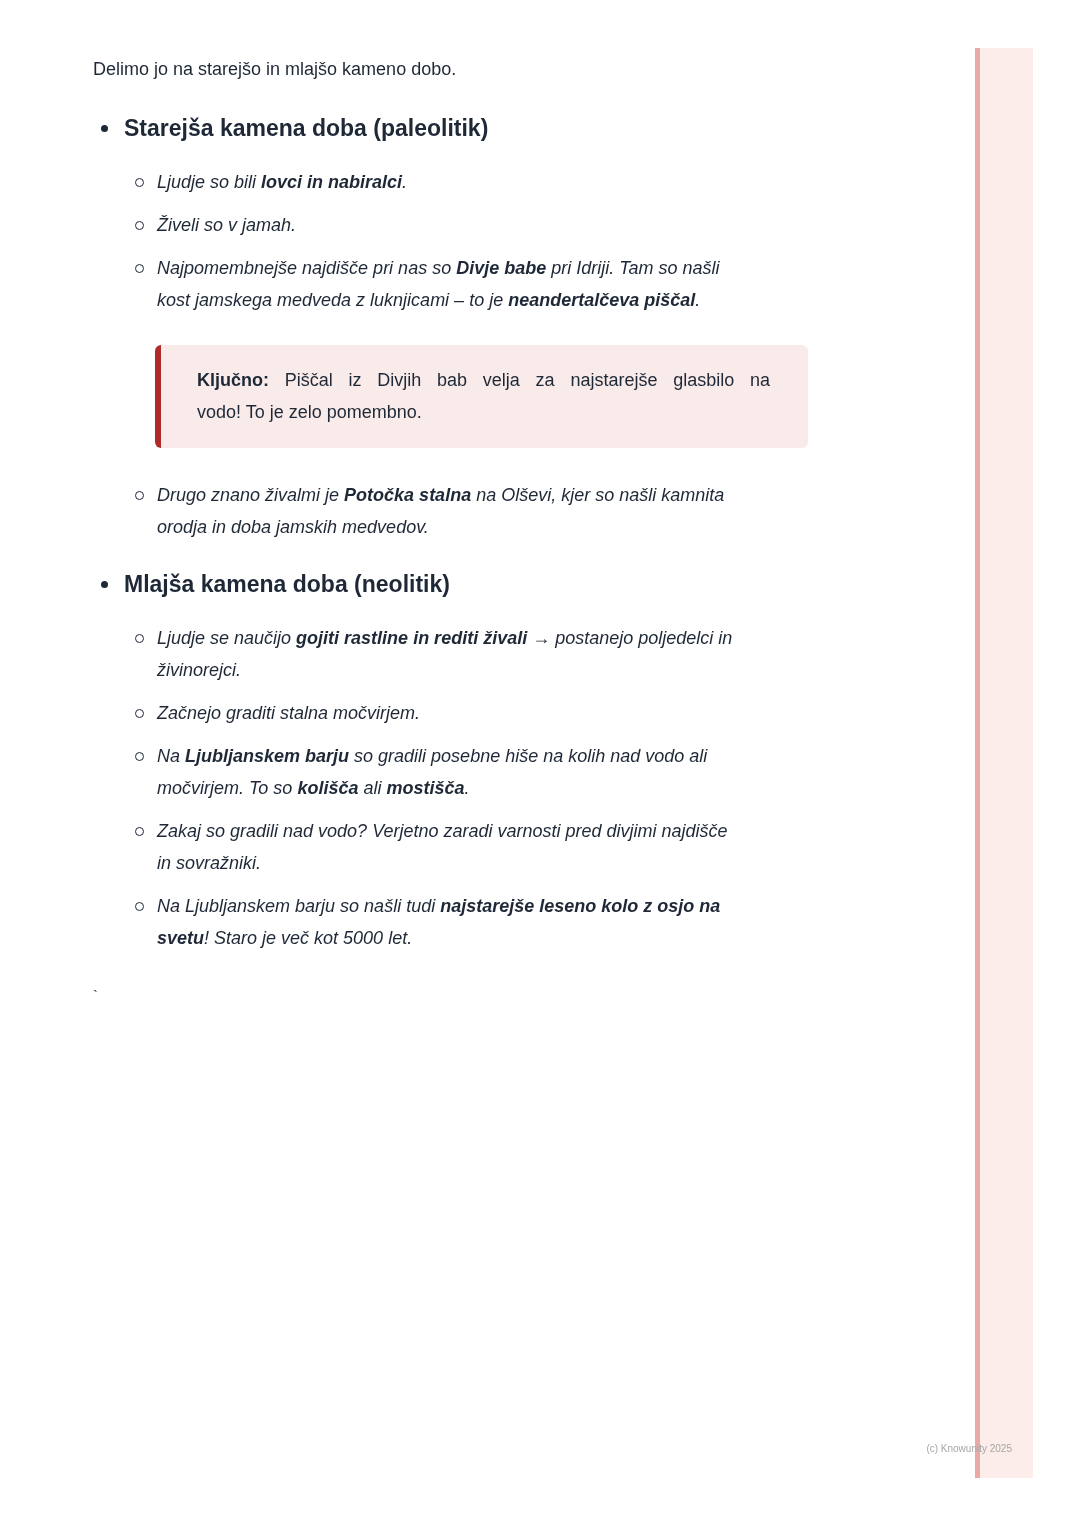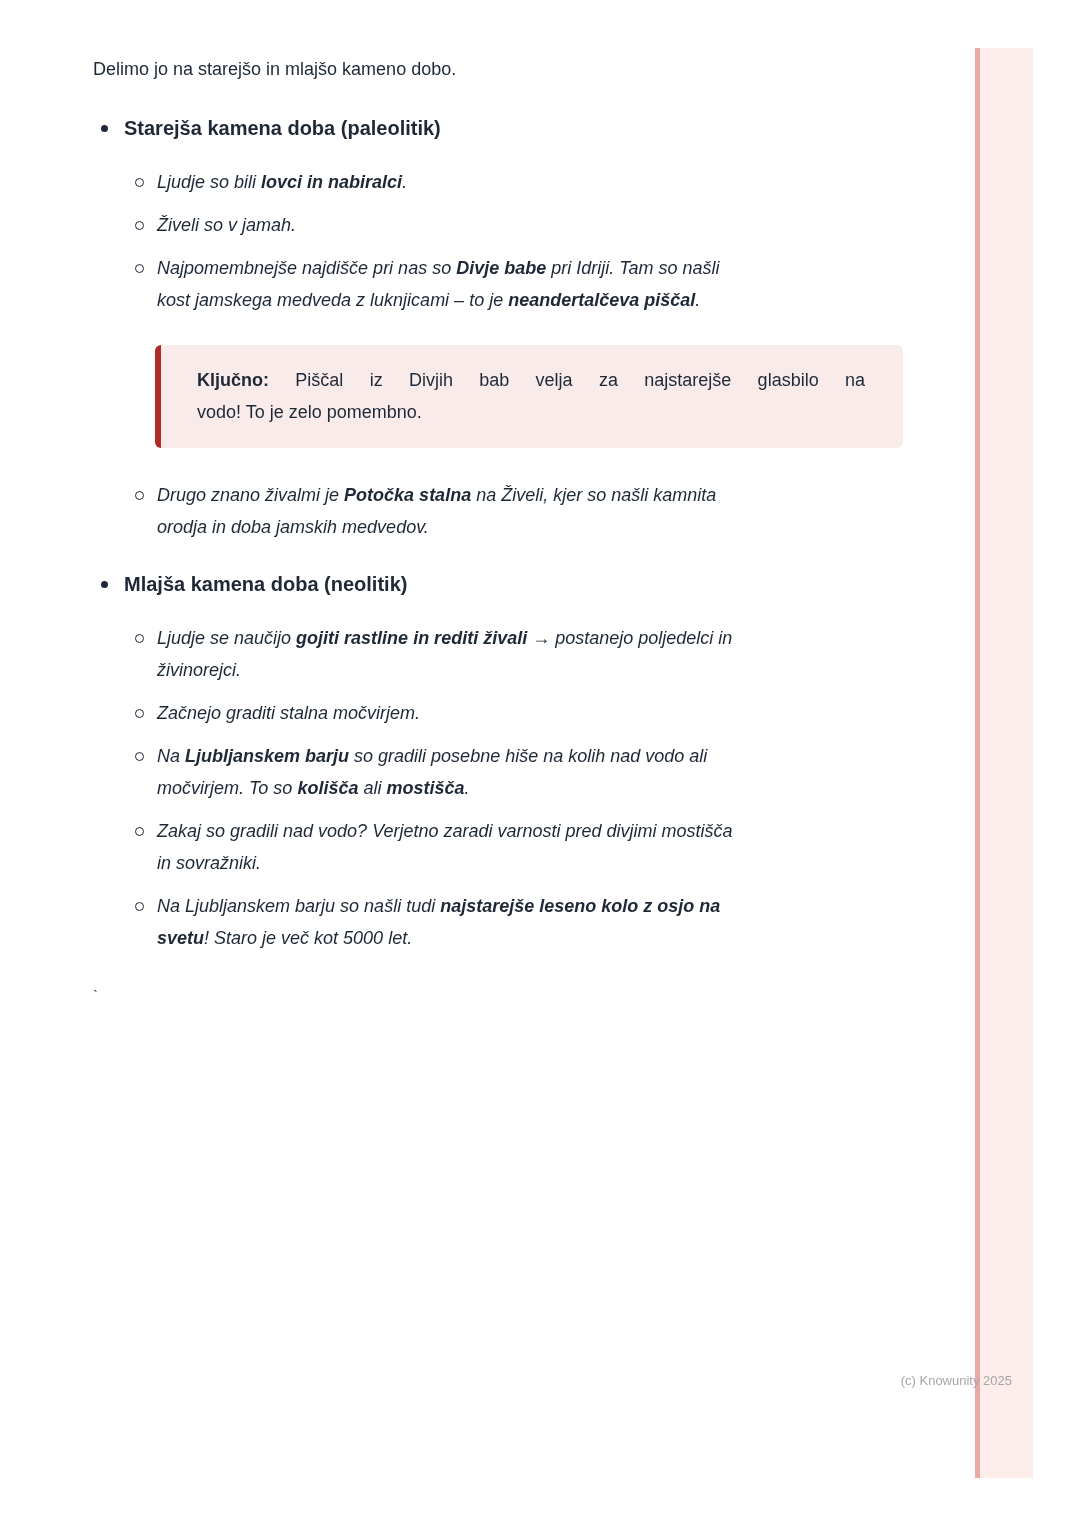--- a/index.html
+++ b/index.html
@@ -20,41 +20,41 @@
     font-size:18px;
     color:var(--text);
   }
   .page{padding:53px 0 0 93px;position:relative;z-index:2;}
   .ln{line-height:32px;white-space:nowrap;}
   .b{font-weight:700;}
   .l1row{display:flex;align-items:flex-start;}
   .sec1 .l1row{margin-top:27px;}
   .sec2 .l1row{margin-top:25px;}
   .dot1{flex:none;width:7px;height:7px;border-radius:50%;background:var(--text);margin:13px 0 0 8px;}
-  .l1row h3{margin-left:16px;font-size:20px;line-height:32px;font-weight:700;}
+  .l1row h3{margin-left:16px;font-size:23px;line-height:32px;font-weight:700;}
   ul.l2{list-style:none;margin-top:22px;padding-left:42px;}
   ul.l2 li{display:flex;align-items:flex-start;font-style:italic;}
   ul.l2 li + li{margin-top:11px;}
   .dot2{flex:none;width:9px;height:9px;border:1.5px solid var(--text);border-radius:50%;margin-top:12px;}
   .txt{margin-left:13px;}
   .callout{
     margin:29px 0 0 62px;
-    width:748px;
+    width:653px;
     background:var(--callout_bg);
     border-left:6px solid var(--callout_border);
     border-radius:6px;
     padding:19px 38px 20px 36px;
   }
   .callout .ln{white-space:normal;}
   .callout .ln.just{text-align:justify;text-align-last:justify;}
   ul.l2.after{margin-top:31px;}
   .stray{margin-top:26px;font-size:15px;line-height:32px;}
   .watermark{
-    position:absolute;top:1372px;right:68px;
-    font-size:13px;line-height:17px;
+    position:absolute;top:1440px;right:68px;
+    font-size:10px;line-height:17px;
     color:var(--watermark_gray);
     z-index:3;white-space:nowrap;text-align:right;
   }
   .stripe{
     position:absolute;top:48px;left:975px;
     width:58px;height:1430px;
     background:var(--stripe_bg);
     border-left:5px solid var(--stripe_edge);
     z-index:1;
   }
@@ -96,21 +96,21 @@
 
     <div class="callout">
       <div class="ln just"><span class="b">Ključno:</span><span> Piščal iz Divjih bab velja za najstarejše glasbilo na</span></div>
       <div class="ln"><span>vodo! To je zelo pomembno.</span></div>
     </div>
 
     <ul class="l2 after">
       <li>
         <span class="dot2"></span>
         <div class="txt">
-          <div class="ln"><span>Drugo znano živalmi je </span><span class="b">Potočka stalna</span><span> na Živeli, kjer so našli kamnita</span></div>
+          <div class="ln"><span>Drugo znano živalmi je </span><span class="b">Potočka stalna</span><span> na Olševi, kjer so našli kamnita</span></div>
           <div class="ln"><span>orodja in doba jamskih medvedov.</span></div>
         </div>
       </li>
     </ul>
   </section>
 
   <section class="sec2">
     <div class="l1row">
       <span class="dot1"></span>
       <h3>Mlajša kamena doba (neolitik)</h3>
@@ -133,21 +133,21 @@
       <li>
         <span class="dot2"></span>
         <div class="txt">
           <div class="ln"><span>Na </span><span class="b">Ljubljanskem barju</span><span> so gradili posebne hiše na kolih nad vodo ali</span></div>
           <div class="ln"><span>močvirjem. To so </span><span class="b">kolišča</span><span> ali </span><span class="b">mostišča</span><span>.</span></div>
         </div>
       </li>
       <li>
         <span class="dot2"></span>
         <div class="txt">
-          <div class="ln"><span>Zakaj so gradili nad vodo? Verjetno zaradi varnosti pred divjimi mostišča</span></div>
+          <div class="ln"><span>Zakaj so gradili nad vodo? Verjetno zaradi varnosti pred divjimi najdišče</span></div>
           <div class="ln"><span>in sovražniki.</span></div>
         </div>
       </li>
       <li>
         <span class="dot2"></span>
         <div class="txt">
           <div class="ln"><span>Na Ljubljanskem barju so našli tudi </span><span class="b">najstarejše leseno kolo z osjo na</span></div>
           <div class="ln"><span class="b">svetu</span><span>! Staro je več kot 5000 let.</span></div>
         </div>
       </li>

